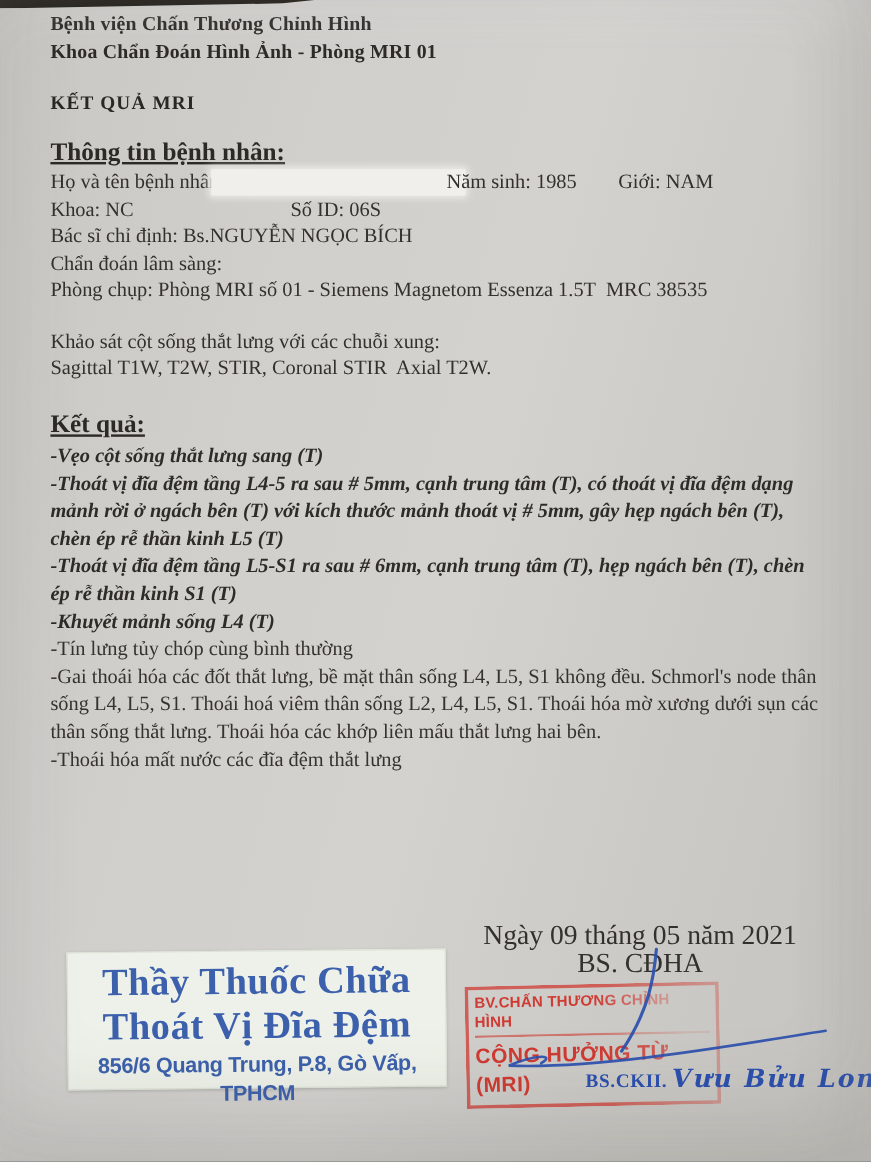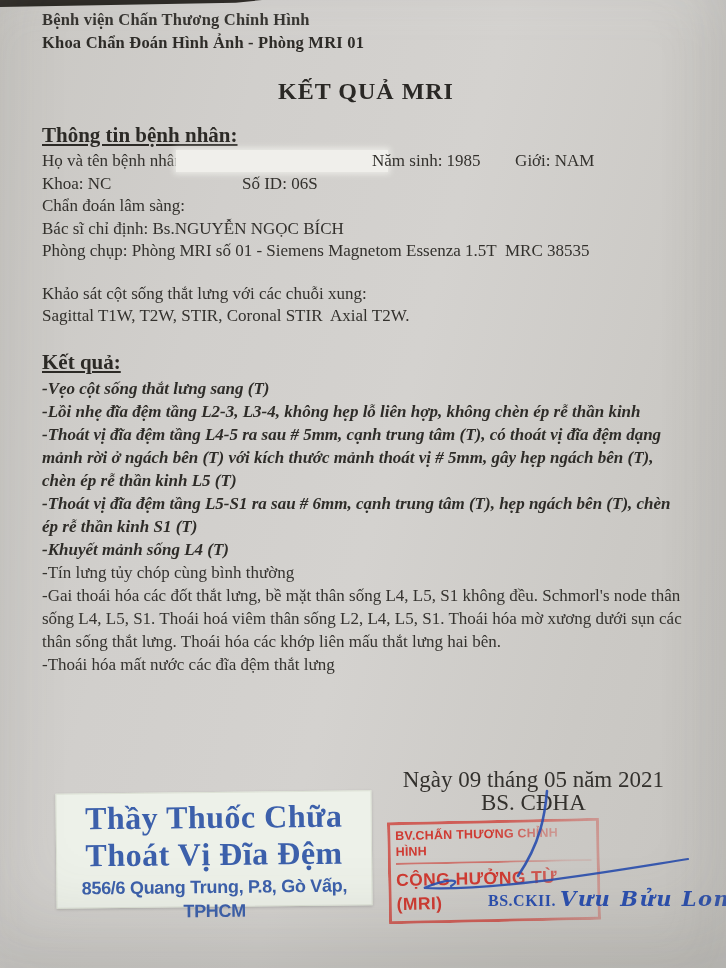--- a/index.html
+++ b/index.html
@@ -12,21 +12,21 @@
   .photo::after{
     content:"";position:absolute;inset:0;pointer-events:none;
     box-shadow:inset 0 -46px 70px rgba(80,78,74,.14), inset 0 18px 40px rgba(255,255,255,.12), inset -20px 0 50px rgba(120,118,114,.08);
   }
   .top-edge{
     position:absolute;top:0;left:0;width:262px;height:7px;background:#17140f;
     clip-path:polygon(0 0,100% 0,90% 40%,0 100%);
   }
   .content{position:absolute;left:42px;top:8px;width:648px;}
   .org{font-weight:bold;font-size:16.5px;line-height:23px;letter-spacing:.2px;color:#2c2a26;}
-  .title{font-weight:bold;font-size:24px;letter-spacing:1px;text-align:center;margin-top:24px;color:#2a2825;}
+  .title{font-weight:bold;font-size:16px;letter-spacing:1px;margin-top:24px;color:#2a2825;}
   .sec-head{font-weight:bold;font-size:21px;text-decoration:underline;color:#2c2a26;}
   .sec-patient{margin-top:18px;}
   .row{position:relative;font-size:17px;line-height:22.5px;}
   .rows{margin-top:2px;}
   .abs1{position:absolute;left:330px;top:0;}
   .abs2{position:absolute;left:200px;top:0;}
   .gap{display:inline-block;width:26px;}
   .redact{
     position:absolute;left:134px;top:0px;width:212px;height:22px;
     background:#f0efeb;box-shadow:0 0 6px 2px rgba(240,239,235,.9);
@@ -92,42 +92,41 @@
           </span>
         </div>
         <div class="row">
           <span>Khoa:</span>
           <span>NC</span>
           <span class="abs2">
             <span>Số ID:</span>
             <span>06S</span>
           </span>
         </div>
-        <div class="row">Chẩn đoán lâm sàng:</div>
         <div class="row">
           <span>Bác sĩ chỉ định:</span>
           <span>Bs.NGUYỄN NGỌC BÍCH</span>
         </div>
+        <div class="row">Chẩn đoán lâm sàng:</div>
         <div class="row">
           <span>Phòng chụp:</span>
           <span class="prewrap">Phòng MRI số 01 - Siemens Magnetom Essenza 1.5T  MRC 38535</span>
         </div>
       </div>
     </div>
 
     <div class="sec-tech">
       <div class="row">Khảo sát cột sống thắt lưng với các chuỗi xung:</div>
       <div class="row prewrap">Sagittal T1W, T2W, STIR, Coronal STIR  Axial T2W.</div>
     </div>
 
     <div class="sec-res">
       <div class="sec-head">Kết quả:</div>
       <ul class="res-list">
         <li class="res-em">-Vẹo cột sống thắt lưng sang (T)</li>
-        <li class="res-em">-Lồi nhẹ đĩa đệm tầng L2-3, L3-4, không hẹp lỗ liên hợp, không chèn ép rễ thần kinh</li>
         <li class="res-em">-Thoát vị đĩa đệm tầng L4-5 ra sau # 5mm, cạnh trung tâm (T), có thoát vị đĩa đệm dạng mảnh rời ở ngách bên (T) với kích thước mảnh thoát vị # 5mm, gây hẹp ngách bên (T), chèn ép rễ thần kinh L5 (T)</li>
         <li class="res-em">-Thoát vị đĩa đệm tầng L5-S1 ra sau # 6mm, cạnh trung tâm (T), hẹp ngách bên (T), chèn ép rễ thần kinh S1 (T)</li>
         <li class="res-em">-Khuyết mảnh sống L4 (T)</li>
         <li class="res-reg">-Tín lưng tủy chóp cùng bình thường</li>
         <li class="res-reg">-Gai thoái hóa các đốt thắt lưng, bề mặt thân sống L4, L5, S1 không đều. Schmorl's node thân sống L4, L5, S1. Thoái hoá viêm thân sống L2, L4, L5, S1. Thoái hóa mờ xương dưới sụn các thân sống thắt lưng. Thoái hóa các khớp liên mấu thắt lưng hai bên.</li>
         <li class="res-reg">-Thoái hóa mất nước các đĩa đệm thắt lưng</li>
       </ul>
     </div>
   </div>
 

